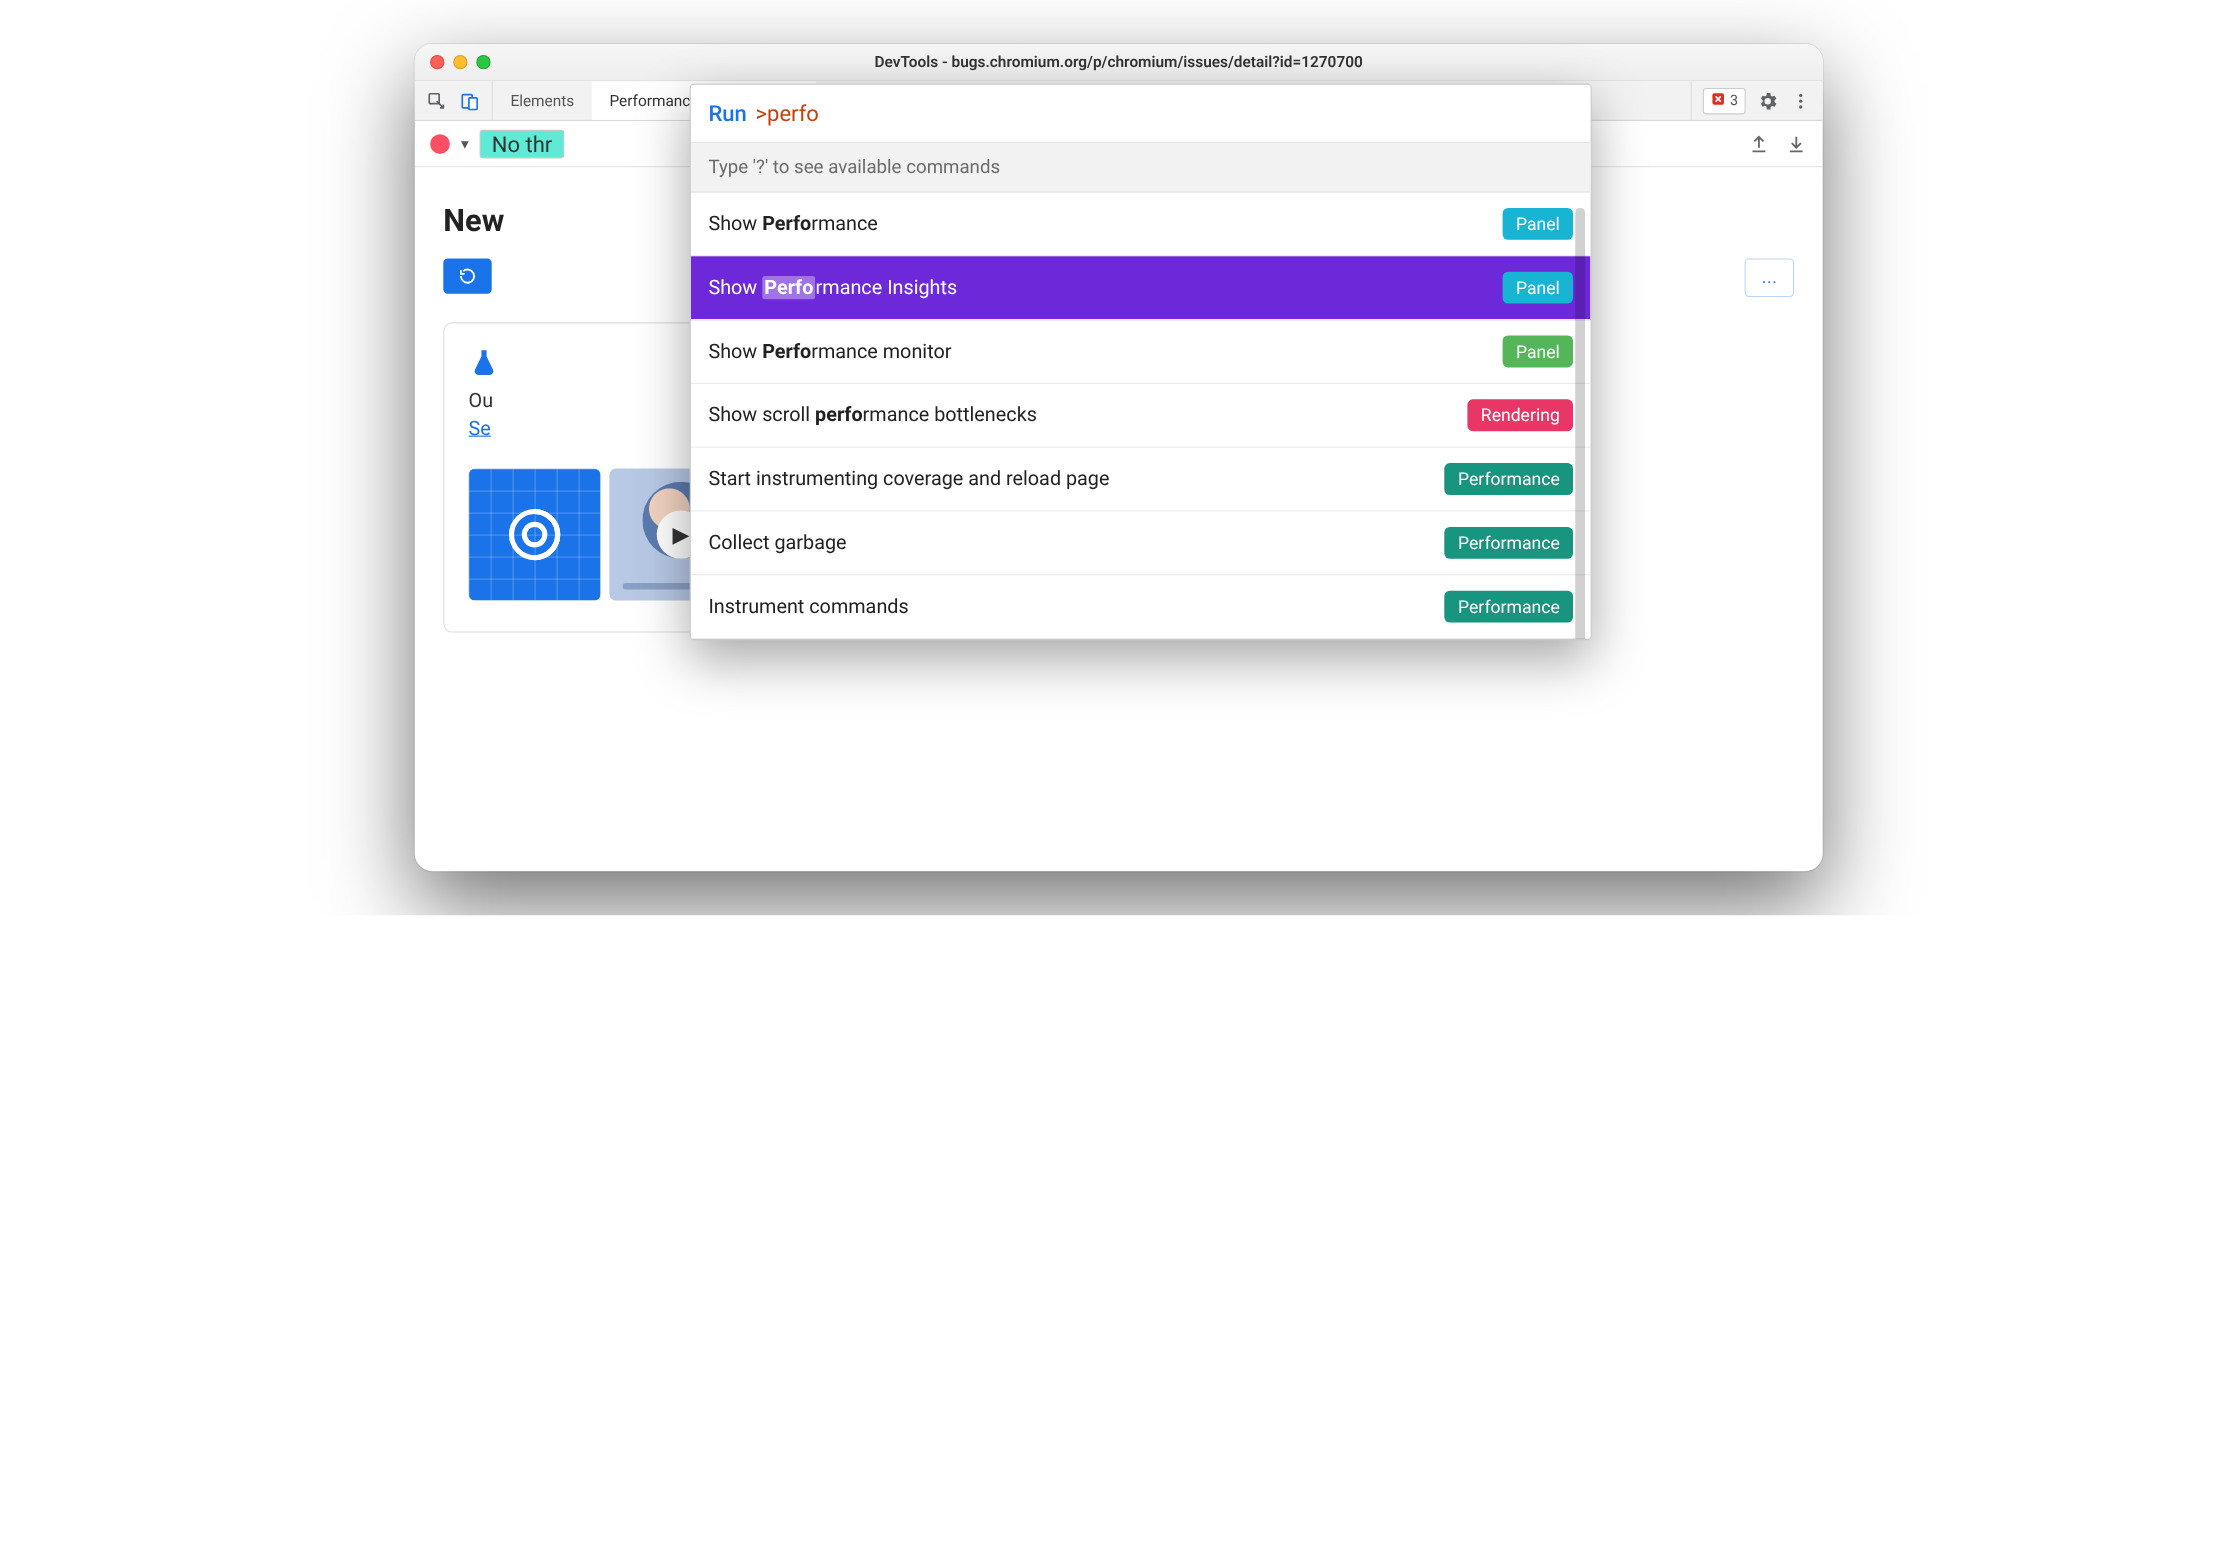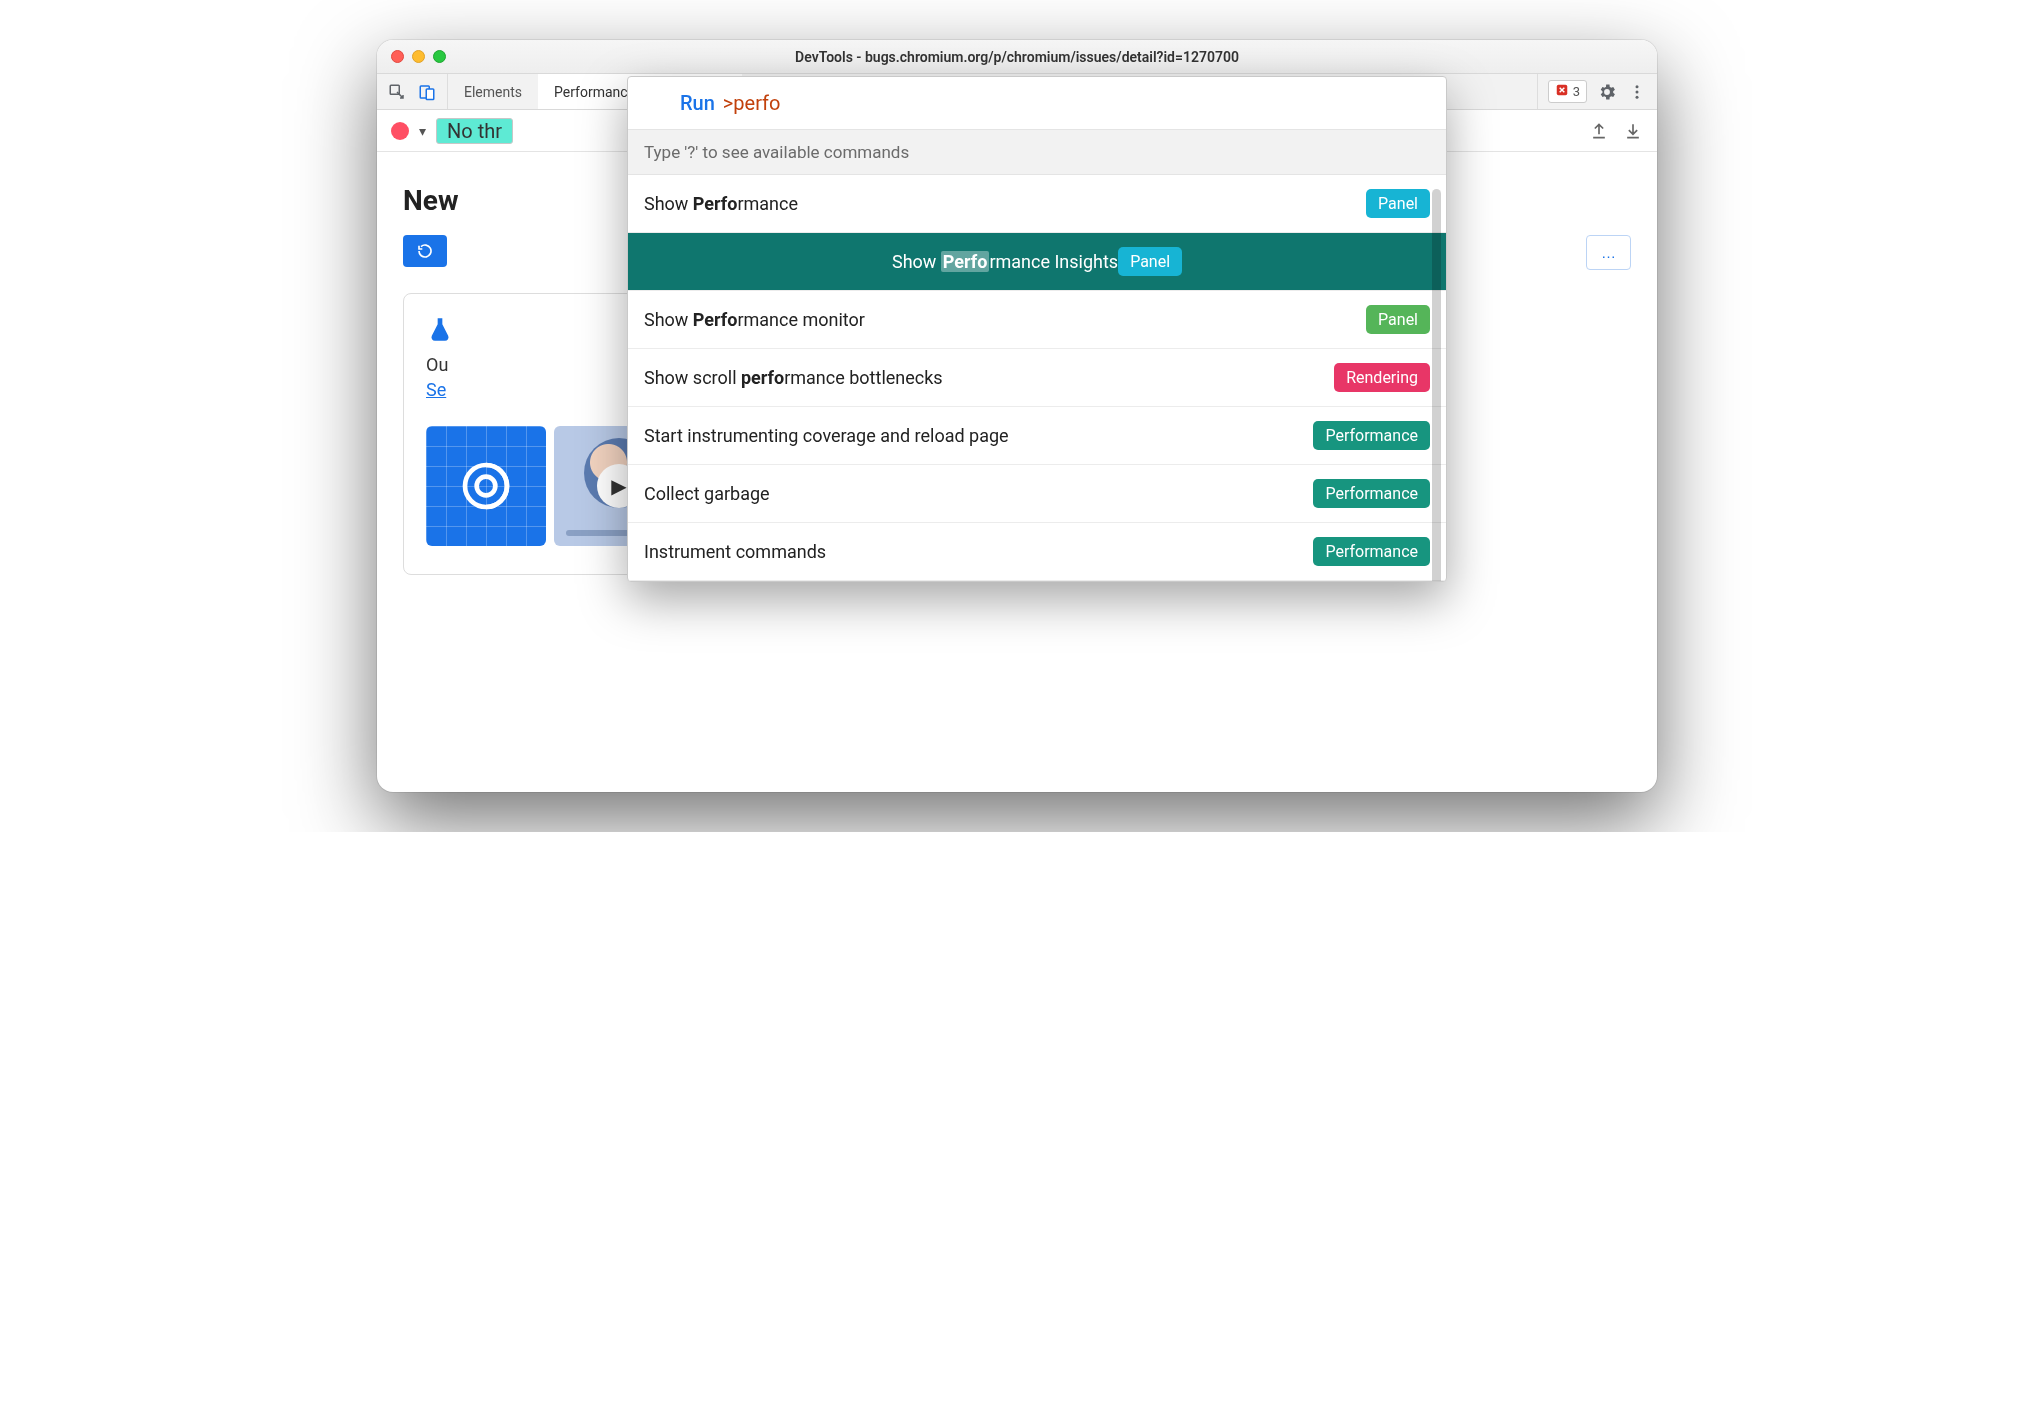--- a/index.html
+++ b/index.html
@@ -142,35 +142,35 @@
     width: 820px;
     background:#fff;
     border:1px solid #c9c9c9;
     border-radius:4px;
     box-shadow: 0 18px 48px rgba(0,0,0,.35);
     z-index: 50;
     overflow:hidden;
   }
   .palette-input {
     display:flex; align-items:center; gap:8px;
-    padding: 14px 16px; font-size:20px;margin-left:36px;
+    padding: 14px 16px; font-size:20px;
   }
   .palette-input .run { color:#1a73e8; font-weight:500;}
   .palette-input .query { color:#c2410c; }
   .palette-hint {
     background:#f2f2f2; border-top:1px solid #e4e4e4; border-bottom:1px solid #e4e4e4;
     padding:12px 16px; color:#6b6b6b; font-size:17px;
   }
   .palette-list { max-height: 444px; overflow-y:auto; }
   .palette-item {
     display:flex; align-items:center; justify-content:space-between;
     padding: 14px 16px; border-bottom:1px solid #ececec;
     font-size:18px; color:#222; cursor:pointer;
   }
-  .palette-item.selected { background:#0f766e; color:#fff;justify-content:center; }
+  .palette-item.selected { background:#6d28d9; color:#fff; }
   .palette-item .label b { font-weight:700; }
   .palette-item.selected .label .hi {
     background: rgba(255,255,255,0.35); padding:0 2px; border-radius:2px;
   }
   .badge {
     color:#fff; border-radius:5px; padding:5px 12px; font-size:16px; font-weight:400;
   }
   .badge.panel { background:#17b4d4; }
   .badge.drawer { background:#55b559; }
   .badge.rendering { background:#e83667; }

